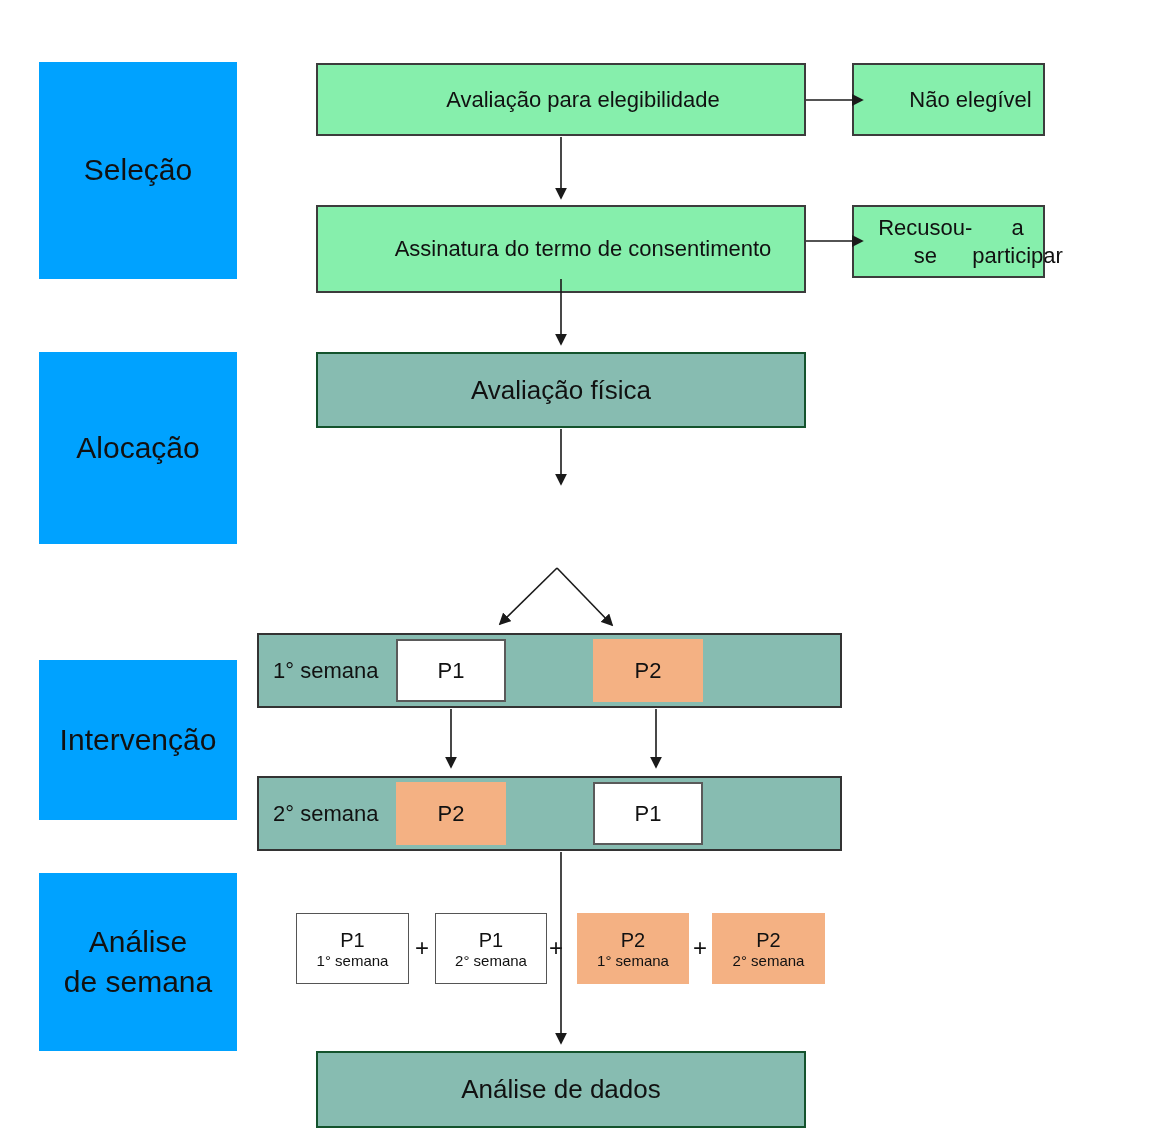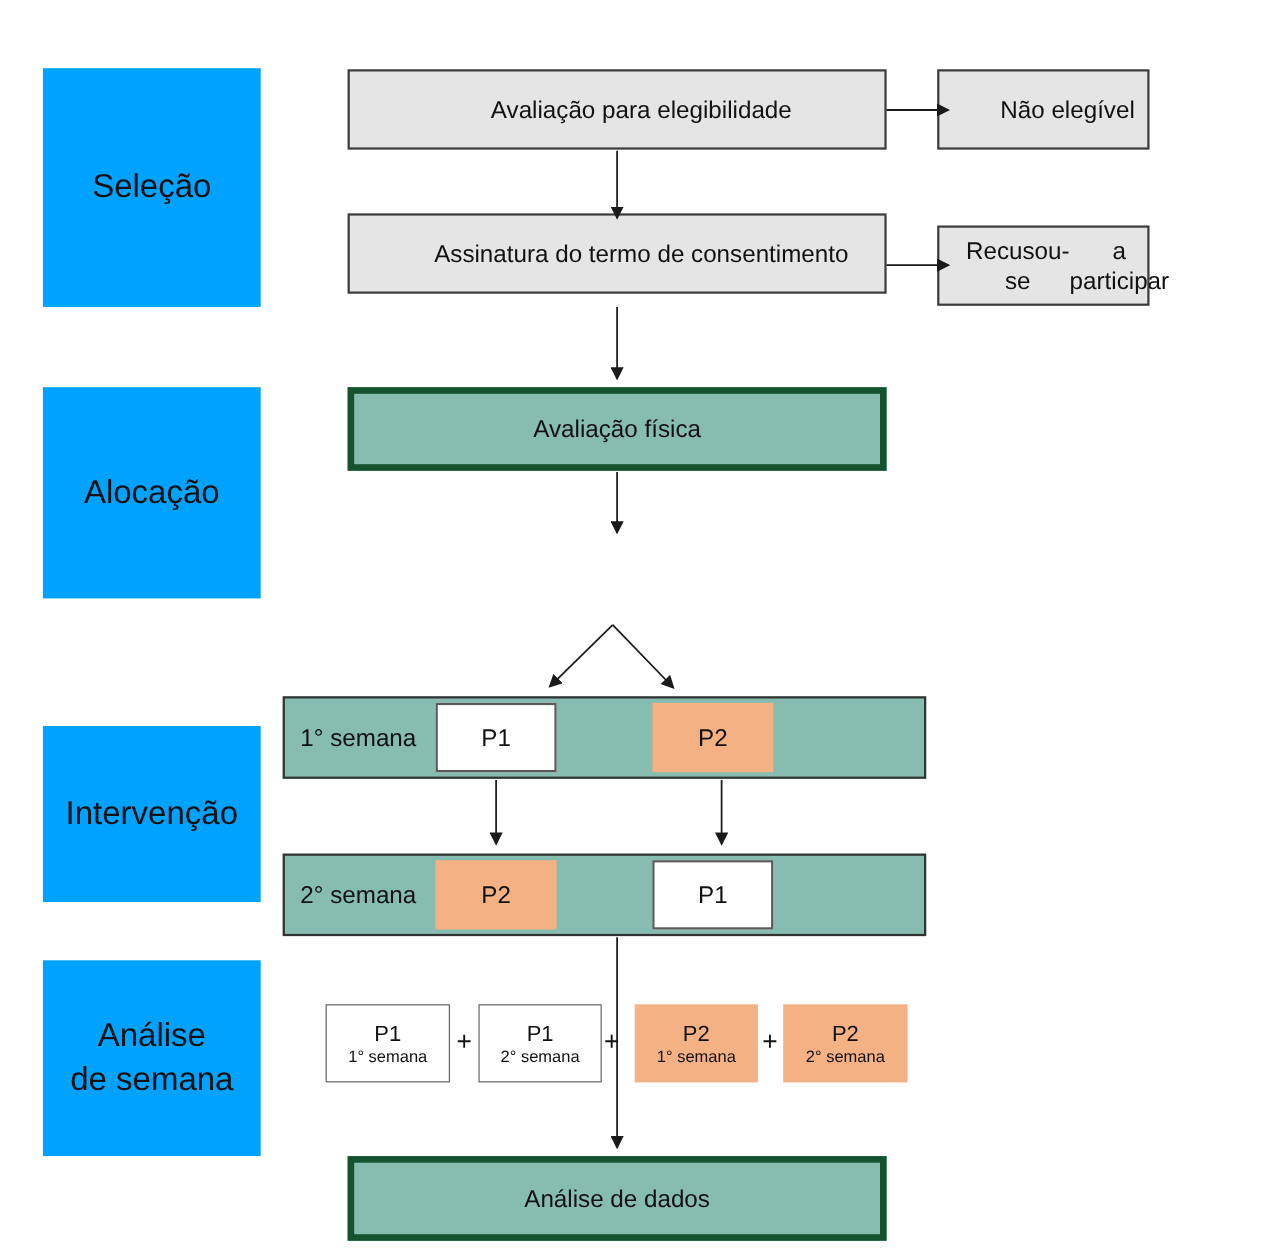--- a/index.html
+++ b/index.html
@@ -10,22 +10,22 @@
   }
   .stage{
     position:absolute;left:39px;width:198px;background:var(--blue,#00A2FF);
     display:flex;flex-direction:column;align-items:center;justify-content:center;
     font-size:30px;line-height:1.35;text-align:center;
   }
   .box{
     position:absolute;display:flex;align-items:center;justify-content:center;
     text-align:center;box-sizing:border-box;line-height:1.25;
   }
-  .white-box{background:#e5e5e5;border:2px solid #3c3c3c;font-size:22px;padding-left:44px;}
-  .green-box{background:var(--green,#87BCB1);border:6px solid #14532d;font-size:22px;}
+  .white-box{background:#86efac;border:2px solid #3c3c3c;font-size:22px;padding-left:44px;}
+  .green-box{background:var(--green,#87BCB1);border:2px solid #14532d;font-size:26px;}
   .side-box{left:852px;width:193px;}
   .main-box{left:316px;width:490px;}
   .band{
     position:absolute;left:257px;width:585px;height:75px;
     background:var(--green,#87BCB1);border:2px solid #333333;box-sizing:border-box;
   }
   .band-label{
     position:absolute;left:14px;top:50%;transform:translateY(-50%);font-size:22px;
   }
   .cell{
@@ -69,21 +69,21 @@
     <span>de semana</span>
   </div>
 
   <div class="box white-box main-box" style="top:63px;height:73px">
     <span>Avaliação para elegibilidade</span>
   </div>
   <div class="box white-box side-box" style="top:63px;height:73px">
     <span>Não elegível</span>
   </div>
 
-  <div class="box white-box main-box" style="top:194px;height:73px">
+  <div class="box white-box main-box" style="top:205px;height:88px">
     <span>Assinatura do termo de consentimento</span>
   </div>
   <div class="box white-box side-box" style="top:205px;height:73px;flex-direction:row">
     <span>Recusou-se</span>
     <span>a participar</span>
   </div>
 
   <div class="box green-box main-box" style="top:352px;height:76px">
     <span>Avaliação física</span>
   </div>

